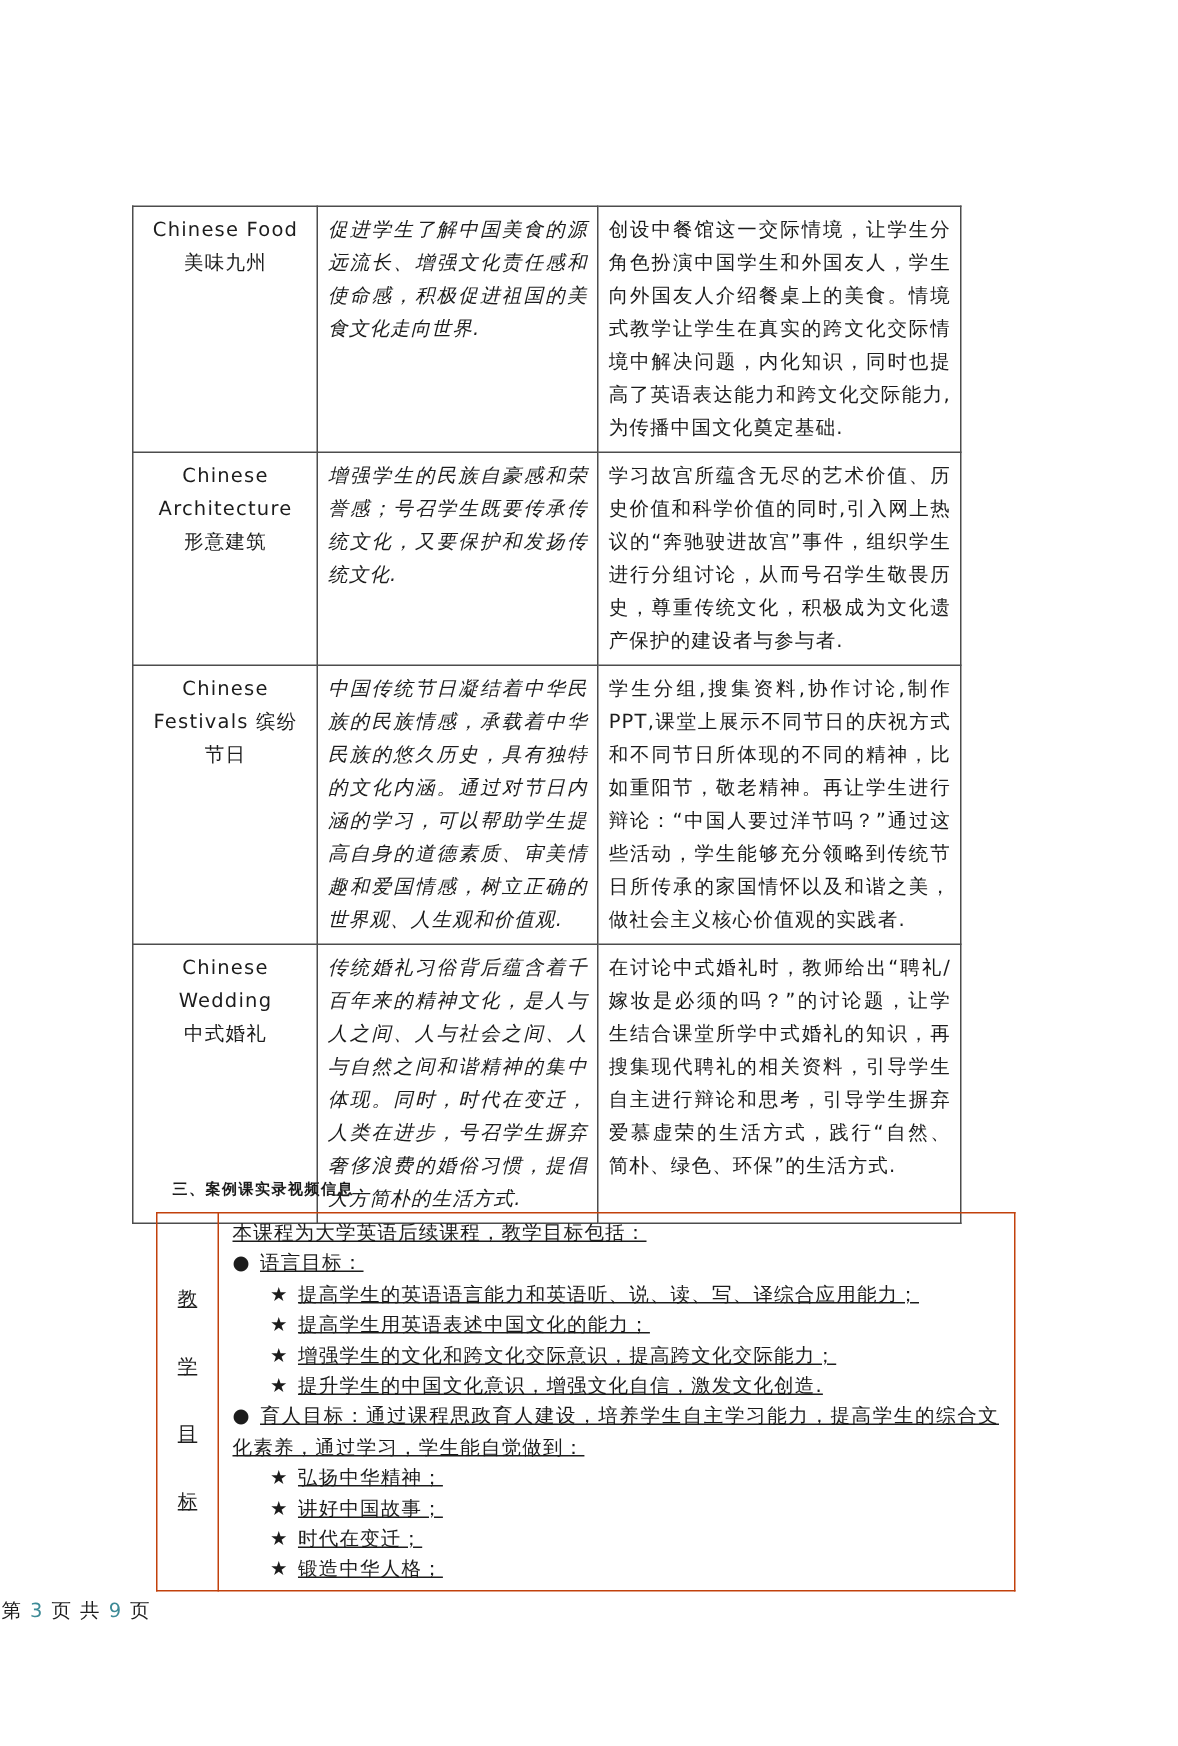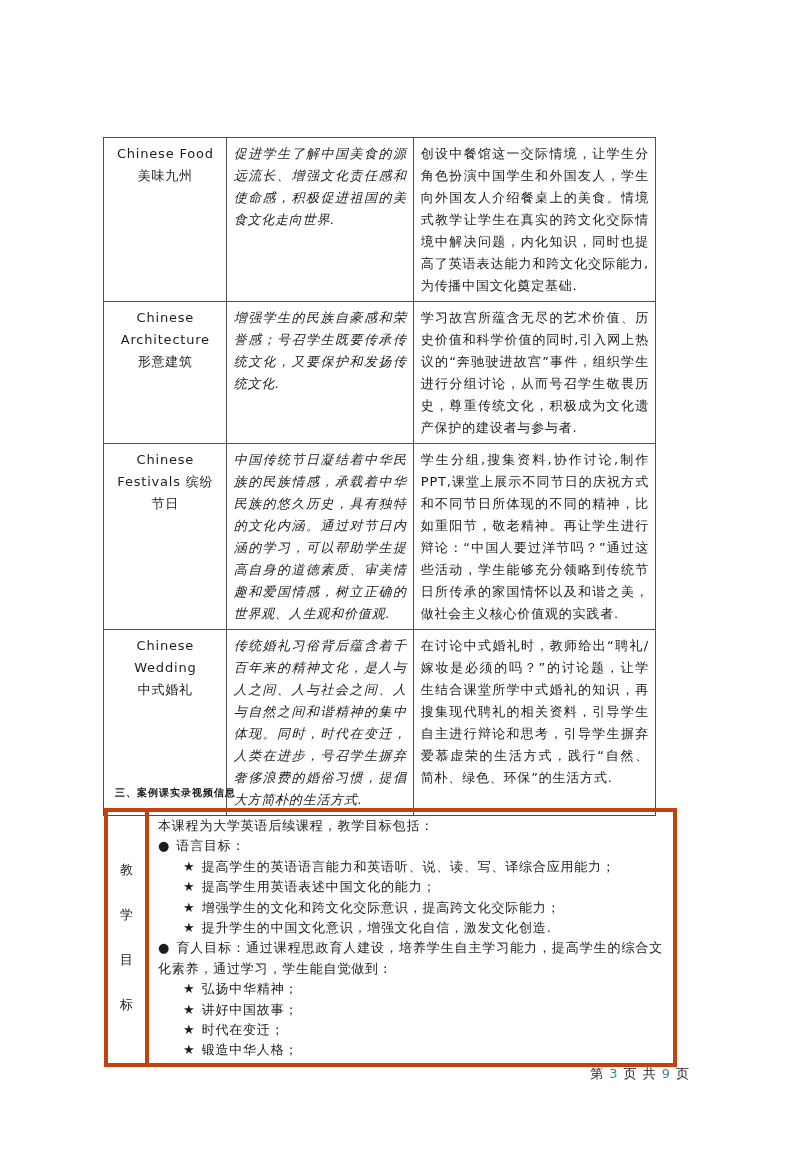--- a/index.html
+++ b/index.html
@@ -6,21 +6,21 @@
   html,body { background:#ffffff; }
   body {
     width:785px; height:1164px; position:relative;
     font-family:"DejaVu Sans", sans-serif;
     color:#1c1c1c;
   }
   .page { position:absolute; inset:0; background:#fff; }
 
   
   table.course-table {
-    position:absolute; left:103px; top:137px; width:553px;
+    position:absolute; left:88px; top:137px; width:553px;
     border-collapse:collapse; table-layout:fixed;
   }
   table.course-table td {
     border:1px solid #4d4d4d;
     vertical-align:top;
     font-size:13px; line-height:22px; letter-spacing:0.8px;
     padding:5px 6px 4px 7px;
   }
   td.col-title { width:118px; text-align:center; padding:5px 2px; letter-spacing:0.5px; }
   td.col-goal  { width:180px; text-align:justify;font-style:italic; }
@@ -35,39 +35,39 @@
   .section-title {
     position:absolute; left:115px; top:786px;
     font-size:10px; font-weight:bold; letter-spacing:1px;
   }
 
   
   table.goals-table {
     position:absolute; left:104px; top:808px; width:573px; height:248px;
     border-collapse:collapse; table-layout:fixed;
   }
-  table.goals-table td { border:4px solid #c2410c; }
+  table.goals-table td { border:1px solid #c2410c;text-decoration:underline; }
   td.vhead {
     width:41px; text-align:center; vertical-align:middle;
     font-size:13px; letter-spacing:0;
   }
   td.vhead .vchar { display:block; line-height:45px; }
   td.goals-content {
     vertical-align:top;
     padding:4px 10px 2px 9px;
     font-size:13px; line-height:20.4px; letter-spacing:0.8px;
   }
   .gline { text-align:justify; }
   .gline .marker { display:inline-block; margin-right:7px; letter-spacing:0; }
   .gline.lvl1 { padding-left:25px; }
 
   
   .page-footer {
     position:absolute; left:0; top:1065px; width:691px;
-    text-align:right; font-size:13px; letter-spacing:1px;
+    text-align:left; font-size:13px; letter-spacing:1px;
   }
   .page-footer .num { color:#3d8a96; padding:0 4px; }
   .page-footer .txt { padding:0 1px; }
 </style>
 </head>
 <body>
 
 <div class="page">
 
   <table class="course-table">

